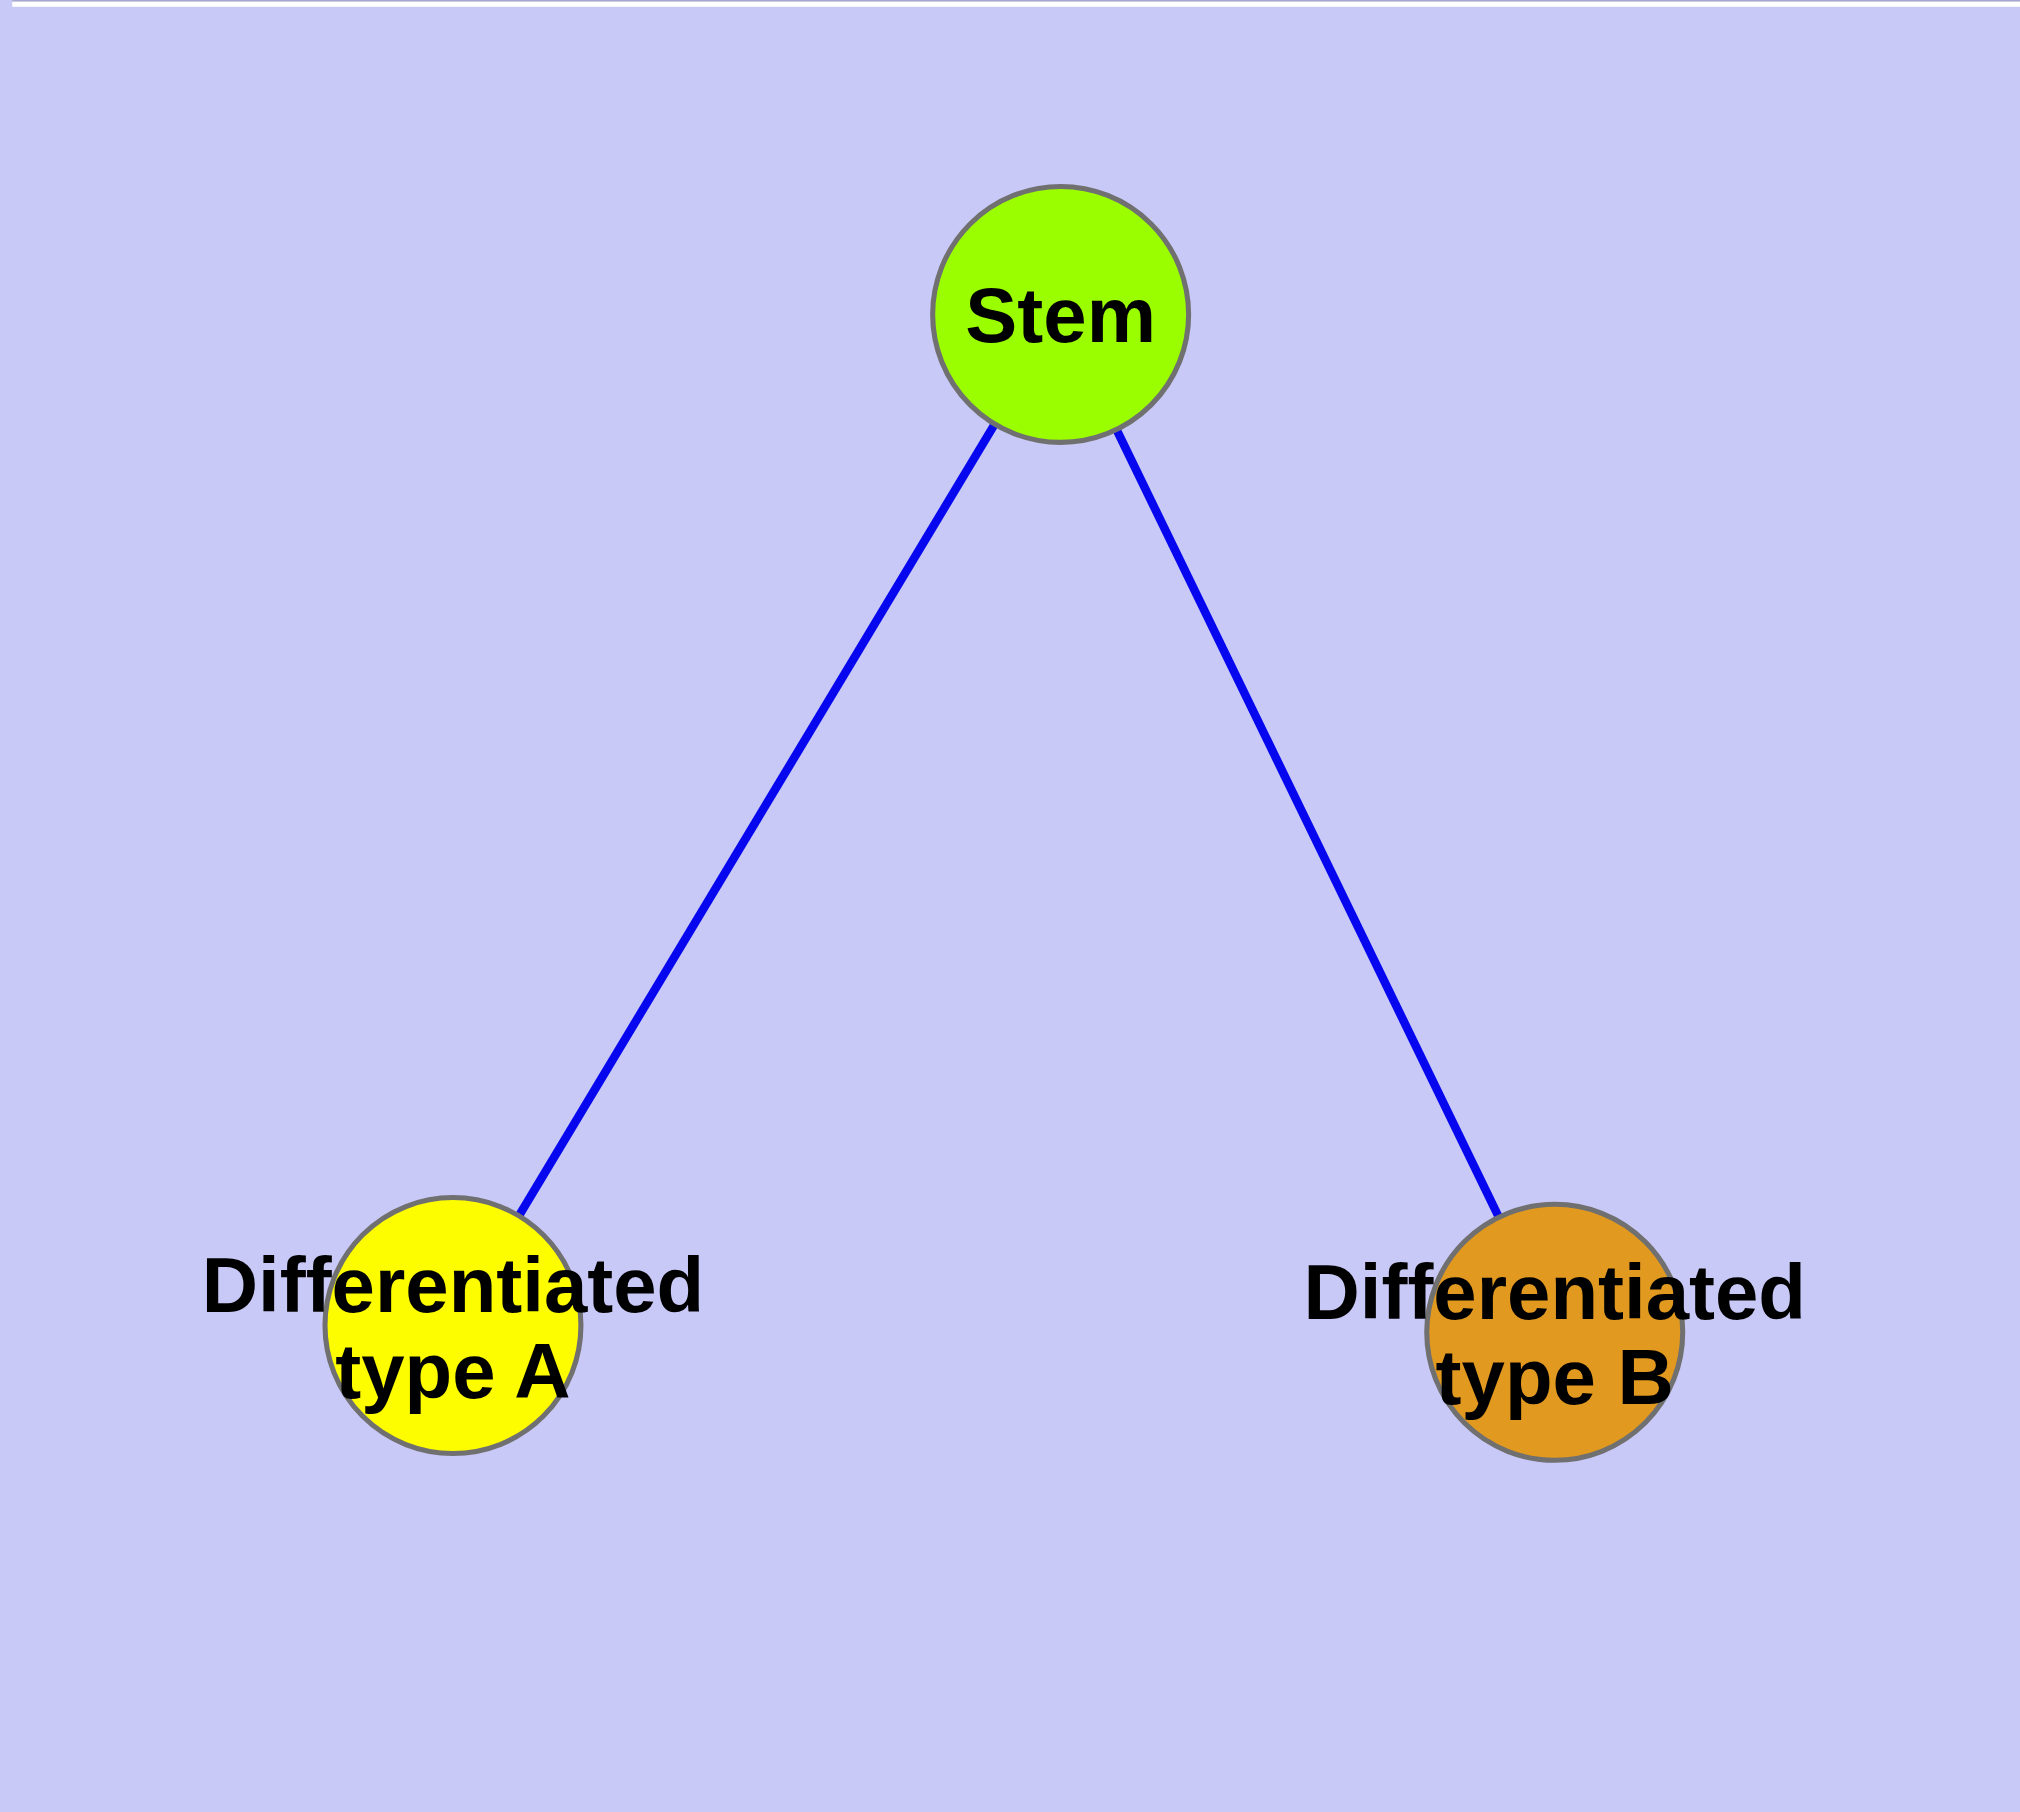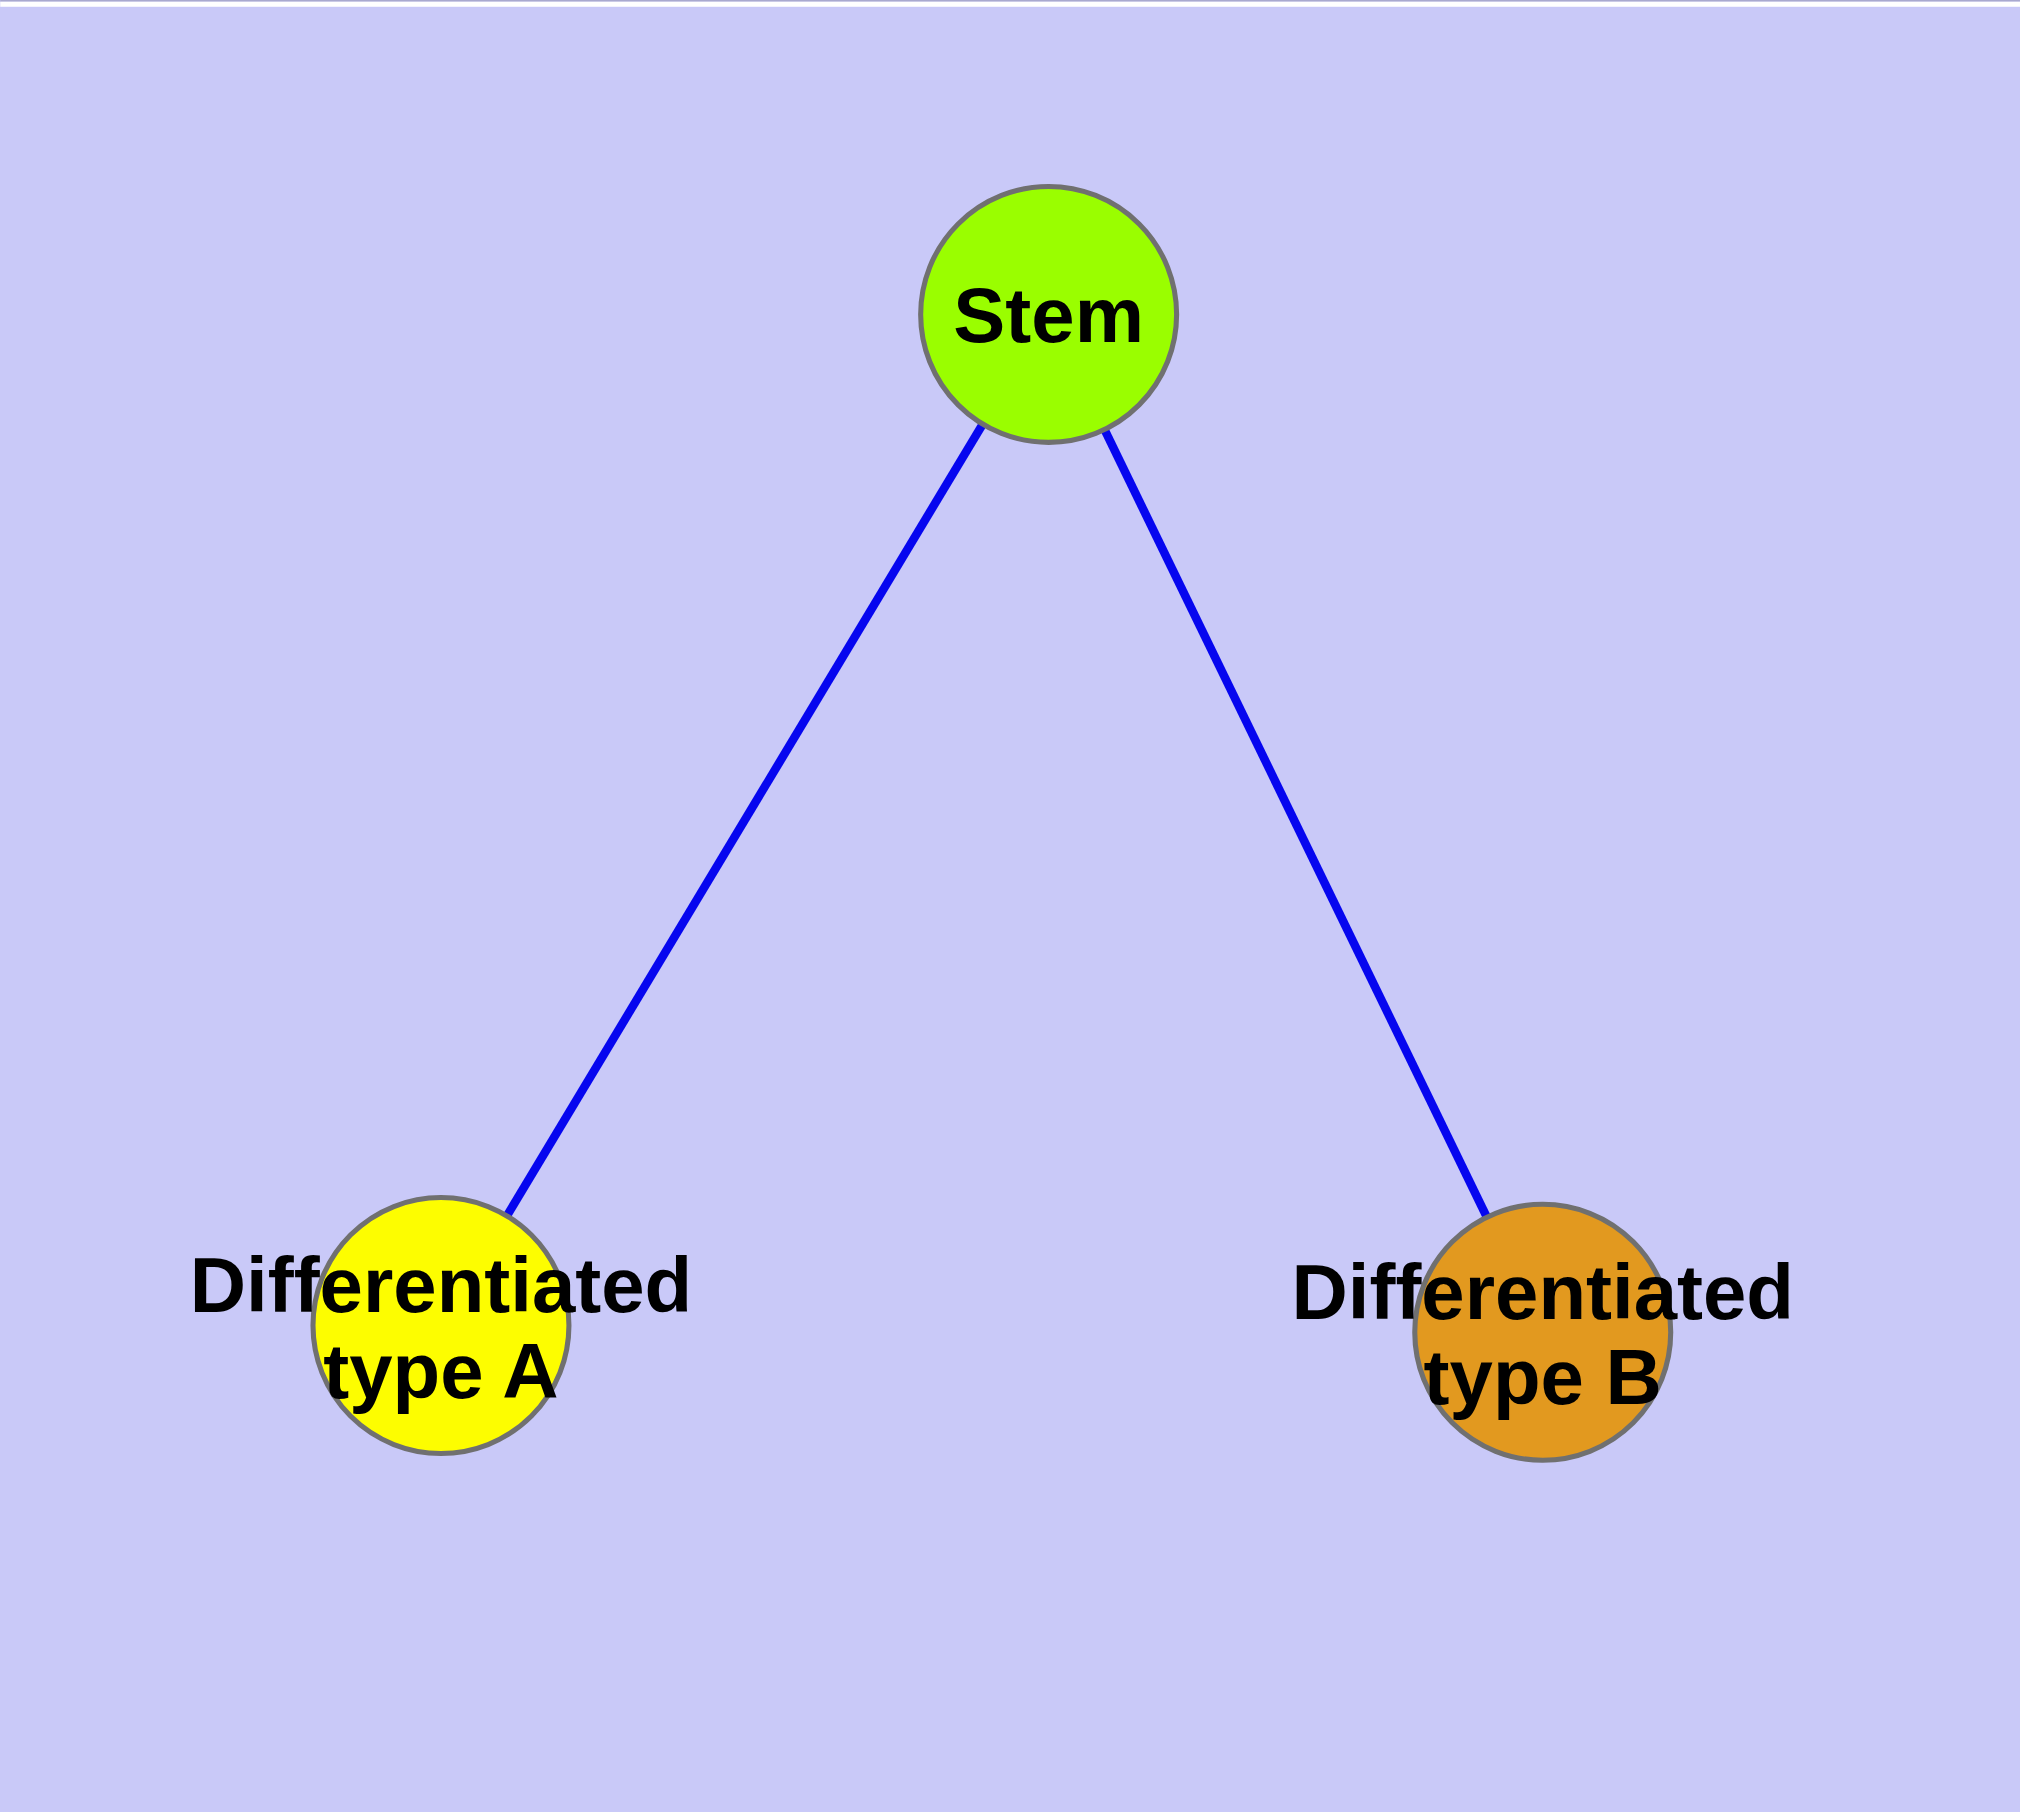--- a/index.html
+++ b/index.html
@@ -9,20 +9,21 @@
     height: 1812px;
     overflow: hidden;
     background: #c9c9f8;
     font-family: "Liberation Sans", sans-serif;
   }
   .stage {
     position: absolute;
     top: 0; left: 0;
     width: 1638px;
     height: 1812px;
+    padding-left: 12px;
   }
   svg { display: block; }
   text.node-label {
     font-family: "Liberation Sans", "DejaVu Sans", sans-serif;
     font-weight: bold;
     font-size: 92px;
     fill: #000000;
     text-anchor: middle;
   }
   .graph-edge {

